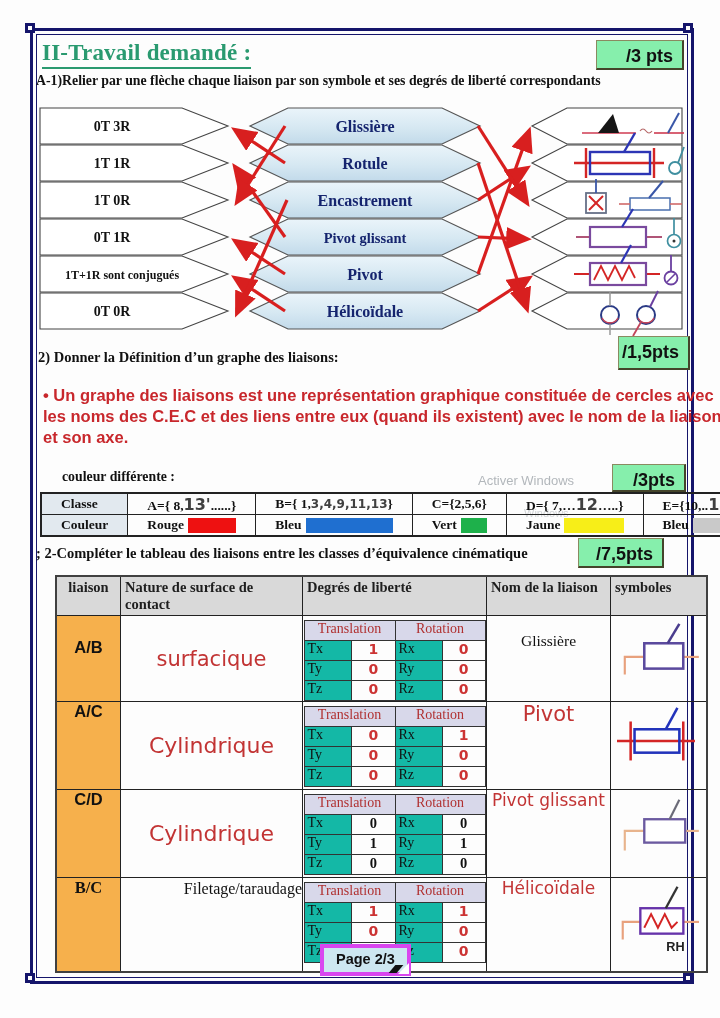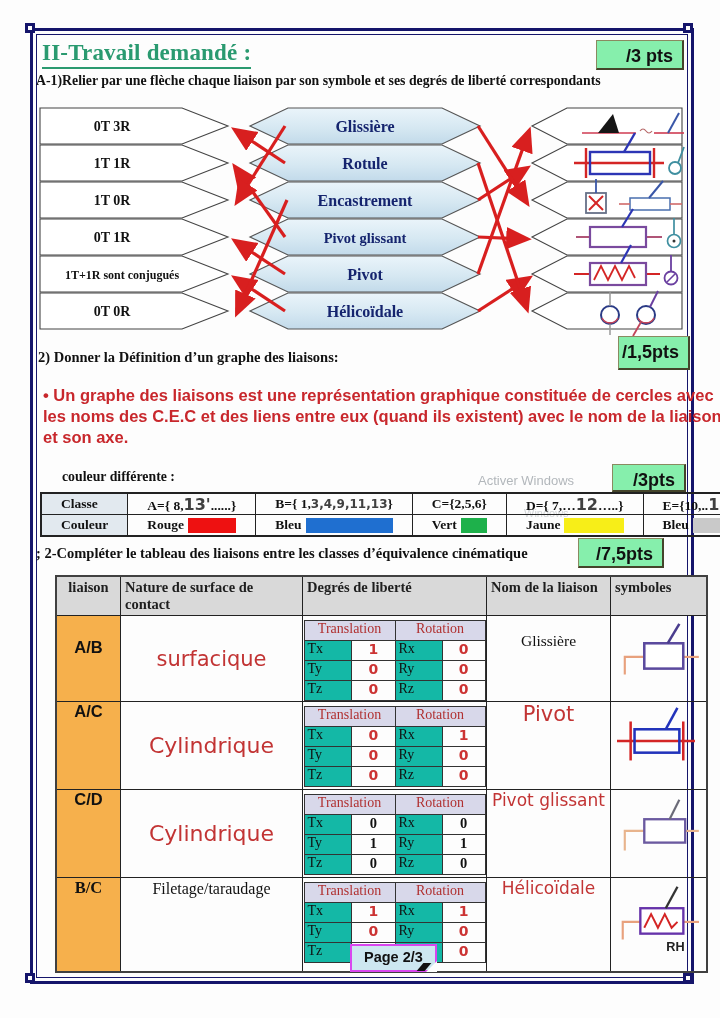--- a/index.html
+++ b/index.html
@@ -40,22 +40,22 @@
        font-weight:bold;font-size:16.5px;padding-top:4px;}
   .dof{margin:4px auto 0;border-collapse:collapse;}
   .dof td{border:1.2px solid #333;height:19px;padding:0 3px;font-size:14px;}
   .dof .dh{background:#d8d8ea;color:#b03030;text-align:center;font-size:14px;width:84px;}
   .dof .dl{background:#14b8a6;width:40px;}
   .dof .dv{width:36px;text-align:center;font-weight:bold;}
   .dv.red{font-family:"DejaVu Sans",sans-serif;color:#c33;font-size:14px;}
   .dv.blk{color:#111;font-size:14.5px;}
   .nomcell{text-align:center;vertical-align:middle;}
   .symcell{vertical-align:middle;}
-  .badge{position:absolute;background:#cde7f0;border:2px solid #d946ef;font-weight:bold;
-         font-size:14.5px;font-family:"Liberation Sans",sans-serif;padding:3px 12px 5px;margin-left:30px;}
+  .badge{position:absolute;background:#cde7f0;border:4px solid #d946ef;font-weight:bold;
+         font-size:14.5px;font-family:"Liberation Sans",sans-serif;padding:3px 12px 5px;}
   .badge:after{content:'';position:absolute;right:-2px;bottom:-2px;width:0;height:0;
          border-style:solid;border-width:0 0 11px 11px;
          border-color:transparent transparent #fdfdfd transparent;}
   .badge:before{content:'';position:absolute;right:7px;bottom:-1px;width:8px;height:8px;
          background:#111;transform:skewX(-40deg);}
 </style>
 </head>
 <body>
 
 <div class="page">
@@ -406,21 +406,21 @@
           <path d="M14,62 L14,42 L34,42" fill="none" stroke="#e8b48d" stroke-width="2.2"></path>
           <line x1="76" y1="42" x2="90" y2="42" stroke="#e8b48d" stroke-width="2.2"></line>
           <rect x="34" y="30" width="42" height="24" fill="#fff" stroke="#6b5aa0" stroke-width="2.4"></rect>
           <line x1="60" y1="30" x2="70" y2="10" stroke="#6b6b78" stroke-width="2.2"></line>
         </svg>
       </td>
     </tr>
 
     <tr style="height:94px;">
       <td class="lia" style="font-family:'Liberation Serif',serif;">B/C</td>
-      <td style="text-align:center;vertical-align:top;padding-top:2px;font-size:16px;">Filetage/taraudage</td>
+      <td style="text-align:right;vertical-align:top;padding-top:2px;font-size:16px;">Filetage/taraudage</td>
       <td>
         <table class="dof">
           <tbody>
                 <tr>
                   <td class="dh" colspan="2">Translation</td>
                   <td class="dh" colspan="2" style="width:76px;">Rotation</td>
                 </tr>
           <tr>
                   <td class="dl">Tx</td>
                   <td class="dv red">1</td>

